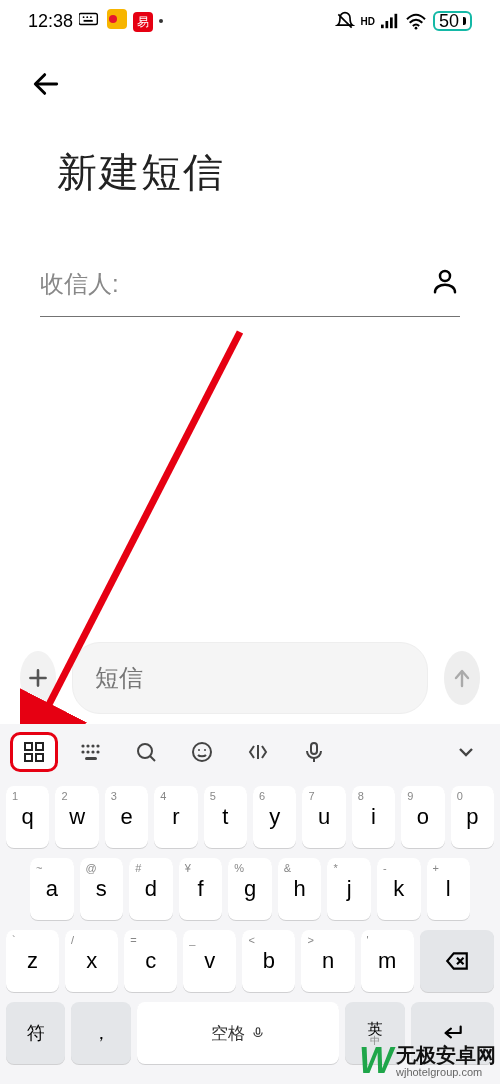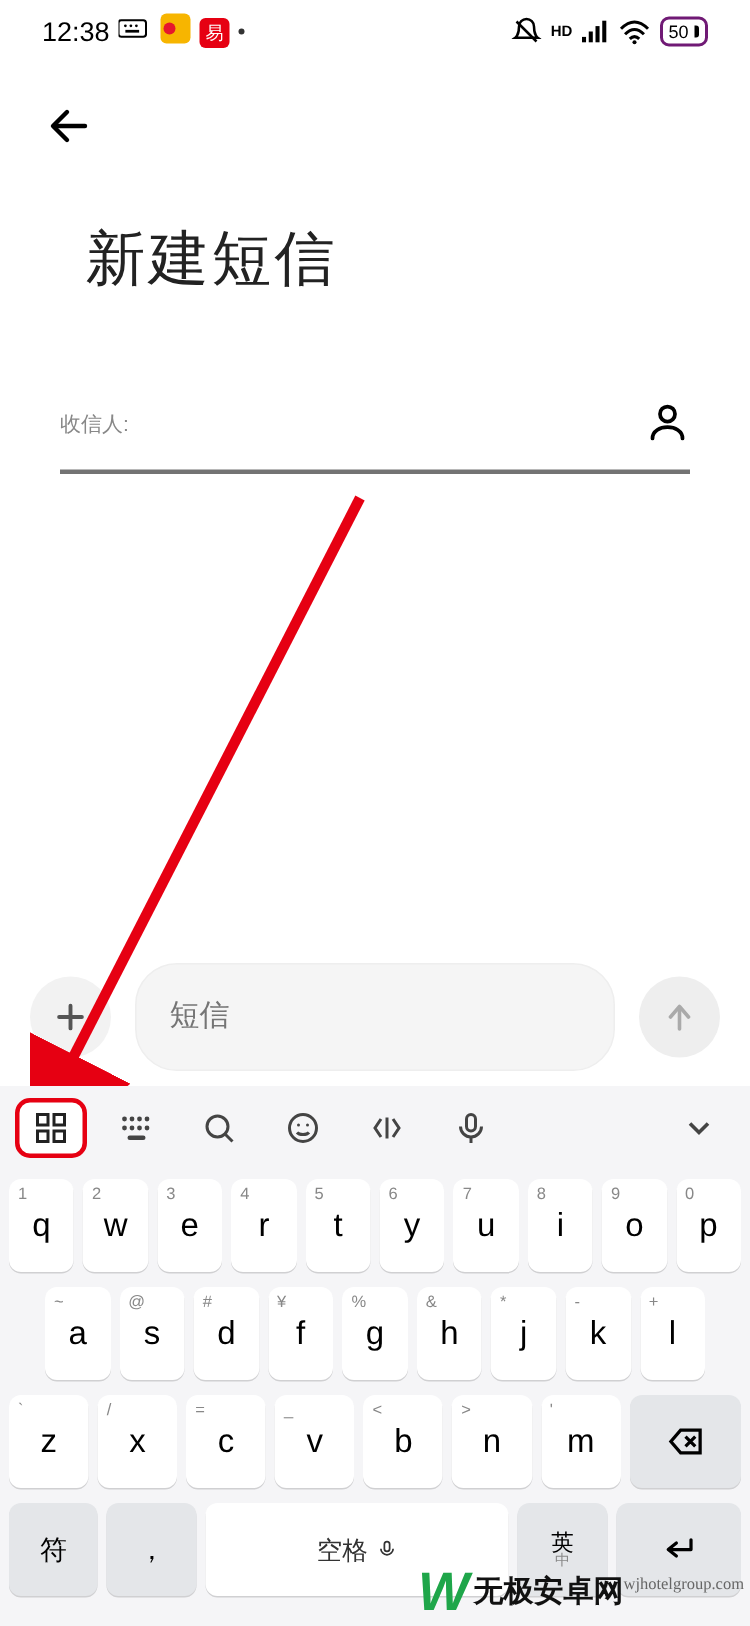--- a/index.html
+++ b/index.html
@@ -20,44 +20,44 @@
     display: flex;
     align-items: center;
     justify-content: space-between;
     font-size: 18px;
     font-weight: 500;
   }
   .status-left, .status-right { display: flex; align-items: center; gap: 6px; }
   .status-dot { width:4px; height:4px; border-radius:50%; background:#333; }
   .status-right svg, .status-right span svg { display:block; }
   .battery-box {
-    border: 2px solid #701a75; border-radius: 6px;
-    padding: 0 4px; font-size: 12px; line-height: 16px;
+    border: 2px solid #14b8a6; border-radius: 6px;
+    padding: 0 4px; font-size: 18px; line-height: 16px;
     display:inline-flex; align-items:center; gap:2px;
   }
   .battery-box::after{ content:""; display:block; width:3px; height:8px; background:#000; border-radius:0 2px 2px 0; margin-left:2px;}
 
   
   .back-row { padding: 20px 24px 4px; }
   .back-row svg { width: 32px; height: 32px; }
   .page-title {
     padding: 32px 57px 30px;
     font-size: 40px;
     font-weight: 400;
     letter-spacing: 2px;
     color: #222;
   }
 
   
   .recipient-row {
     margin: 36px 40px 0;
     display: flex; align-items: center; justify-content: space-between;
     padding-bottom: 14px;
-    border-bottom: 3px solid #737373;
-    font-size: 14px;
+    border-bottom: 1px solid #737373;
+    font-size: 24px;
     color: #888;
   }
   .contact-icon svg { width: 30px; height: 30px; }
 
   
   .compose-bar {
     position: absolute; left: 0; right: 0; bottom: 370px;
     padding: 0 20px;
     display: flex; align-items: center; gap: 16px;
   }
@@ -67,21 +67,21 @@
     display:flex; align-items:center; justify-content:center;
     color:#777;
   }
   .msg-input {
     flex: 1;
     height: 72px;
     border-radius: 28px;
     border: 1px solid #eee;
     background: #f5f5f5;
     padding: 0 22px;
-    font-size: 20px; color:#999;font-family:Liberation Mono, monospace;
+    font-size: 24px; color:#999;
   }
 
   
   .keyboard {
     position: absolute; left: 0; right: 0; bottom: 0;
     height: 360px;
     background: #f5f5f7;
     display:flex; flex-direction:column;
   }
   .kb-toolbar {
@@ -125,21 +125,21 @@
   .arrow { position:absolute; pointer-events:none;}
 
   
   .watermark{
     position:absolute; right:0; bottom:0;
     display:flex; align-items:center; gap:6px;
     background: transparent;
     padding: 0 4px 2px 0;
   }
   .wm-logo{ font-size:36px; font-weight:800; letter-spacing:-3px; color:#1fa64a; font-style:italic;}
-  .wm-text{ display:flex; flex-direction:row; line-height:1.1;font-family:Liberation Serif, serif;}
+  .wm-text{ display:flex; flex-direction:column; line-height:1.1;}
   .wm-text .cn{ font-size:20px; font-weight:700; color:#111;}
   .wm-text .url{ font-size:11px; color:#666;}
 </style>
 </head>
 <body>
 
 <div class="status-bar">
   <div class="status-left">
     <span>12:38</span>
     <span>

